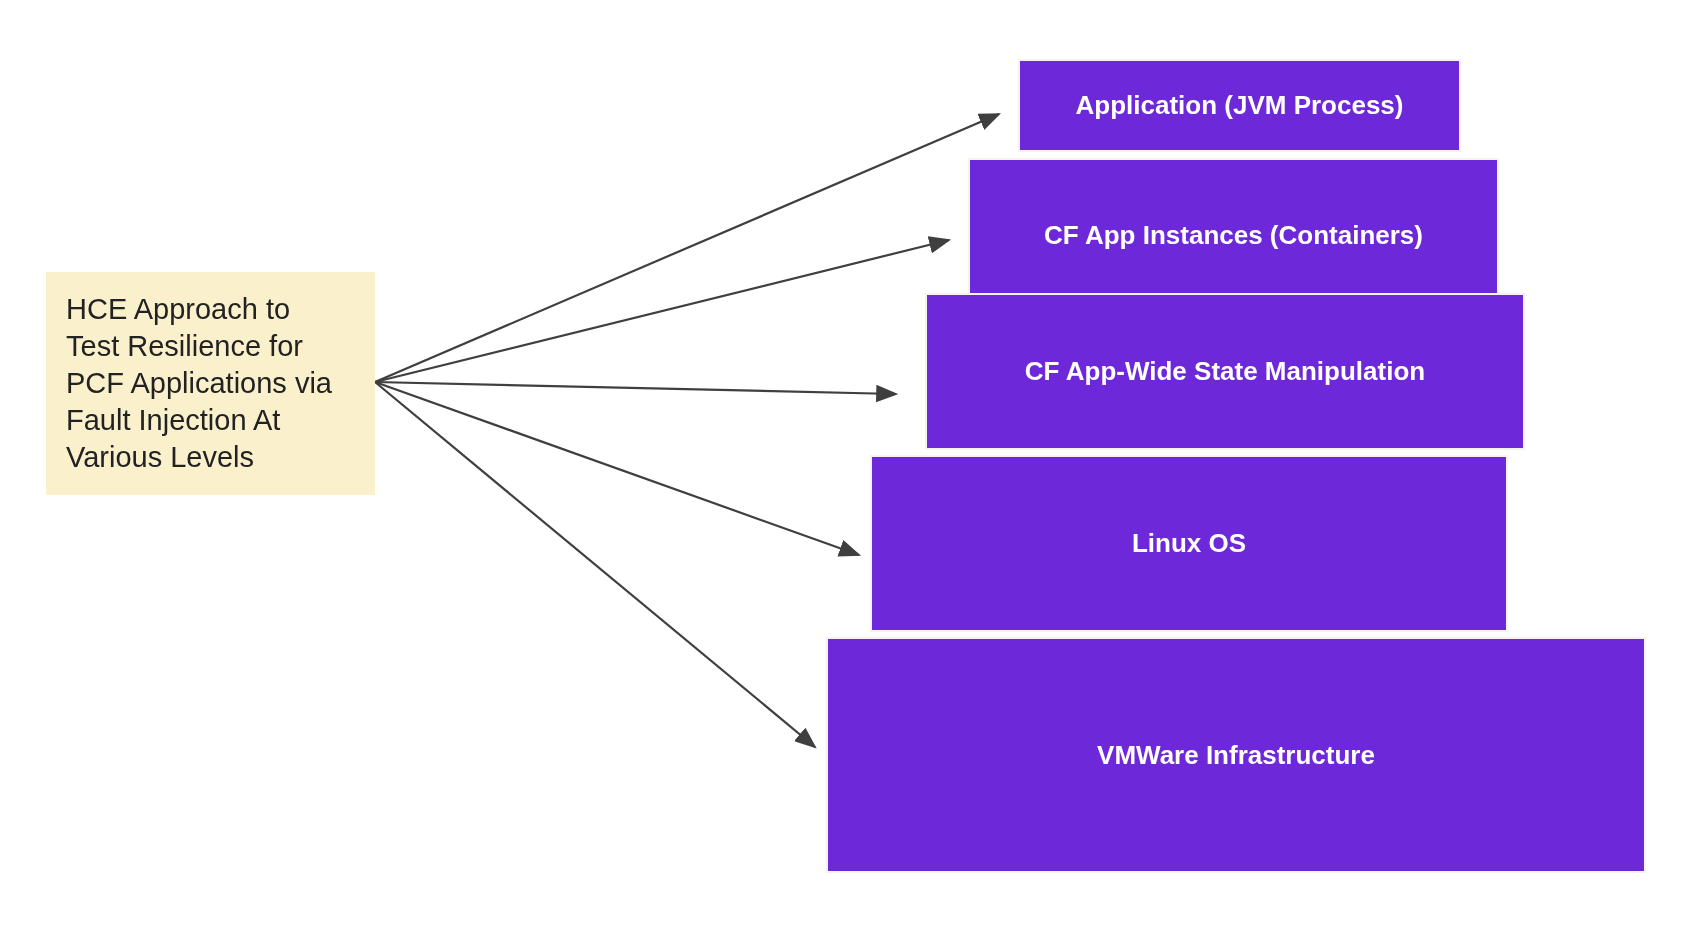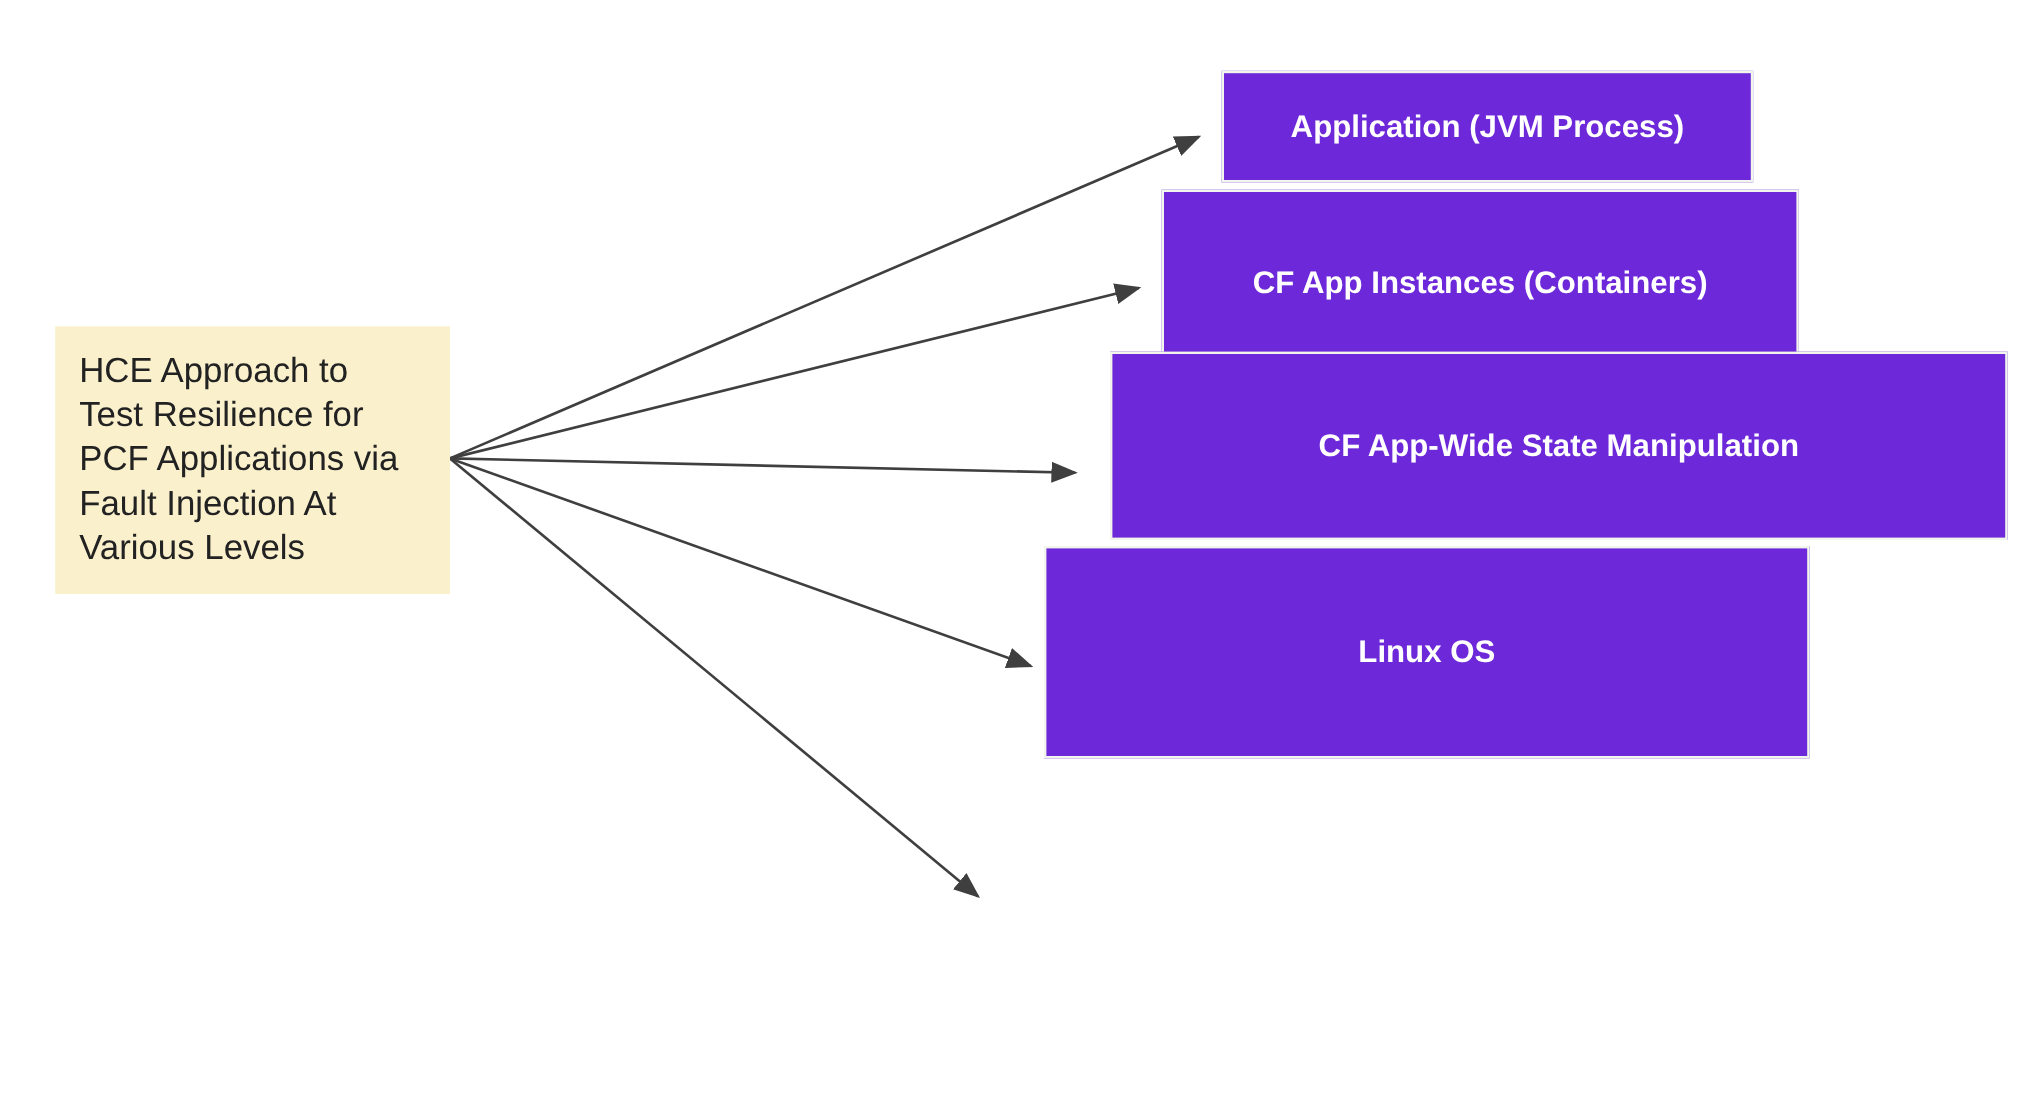--- a/index.html
+++ b/index.html
@@ -43,21 +43,21 @@
     color: #ffffff;
     font-weight: bold;
     font-size: 26px;
     display: flex;
     align-items: center;
     justify-content: center;
     text-align: center;
   }
   .level-1 { left: 1018px; top:  59px; width: 443px; height:  93px; }
   .level-2 { left:  968px; top: 158px; width: 531px; height: 154px; }
-  .level-3 { left:  925px; top: 293px; width: 748px; height: 157px; }
+  .level-3 { left:  925px; top: 293px; width: 600px; height: 157px; }
   .level-4 { left:  870px; top: 455px; width: 638px; height: 177px; }
   .level-5 { left:  826px; top: 637px; width: 820px; height: 236px; }
 
   
   .arrows {
     position: absolute;
     left: 0;
     top: 0;
     width: 1695px;
     height: 926px;
@@ -103,14 +103,17 @@
   </div>
 
   <div class="level level-3">
     <span>CF App-Wide State Manipulation</span>
   </div>
 
   <div class="level level-4">
     <span>Linux OS</span>
   </div>
 
+  <div class="level level-5">
+    <span>VMWare Infrastructure</span>
+  </div>
 
 </div>
 
 </body></html>

